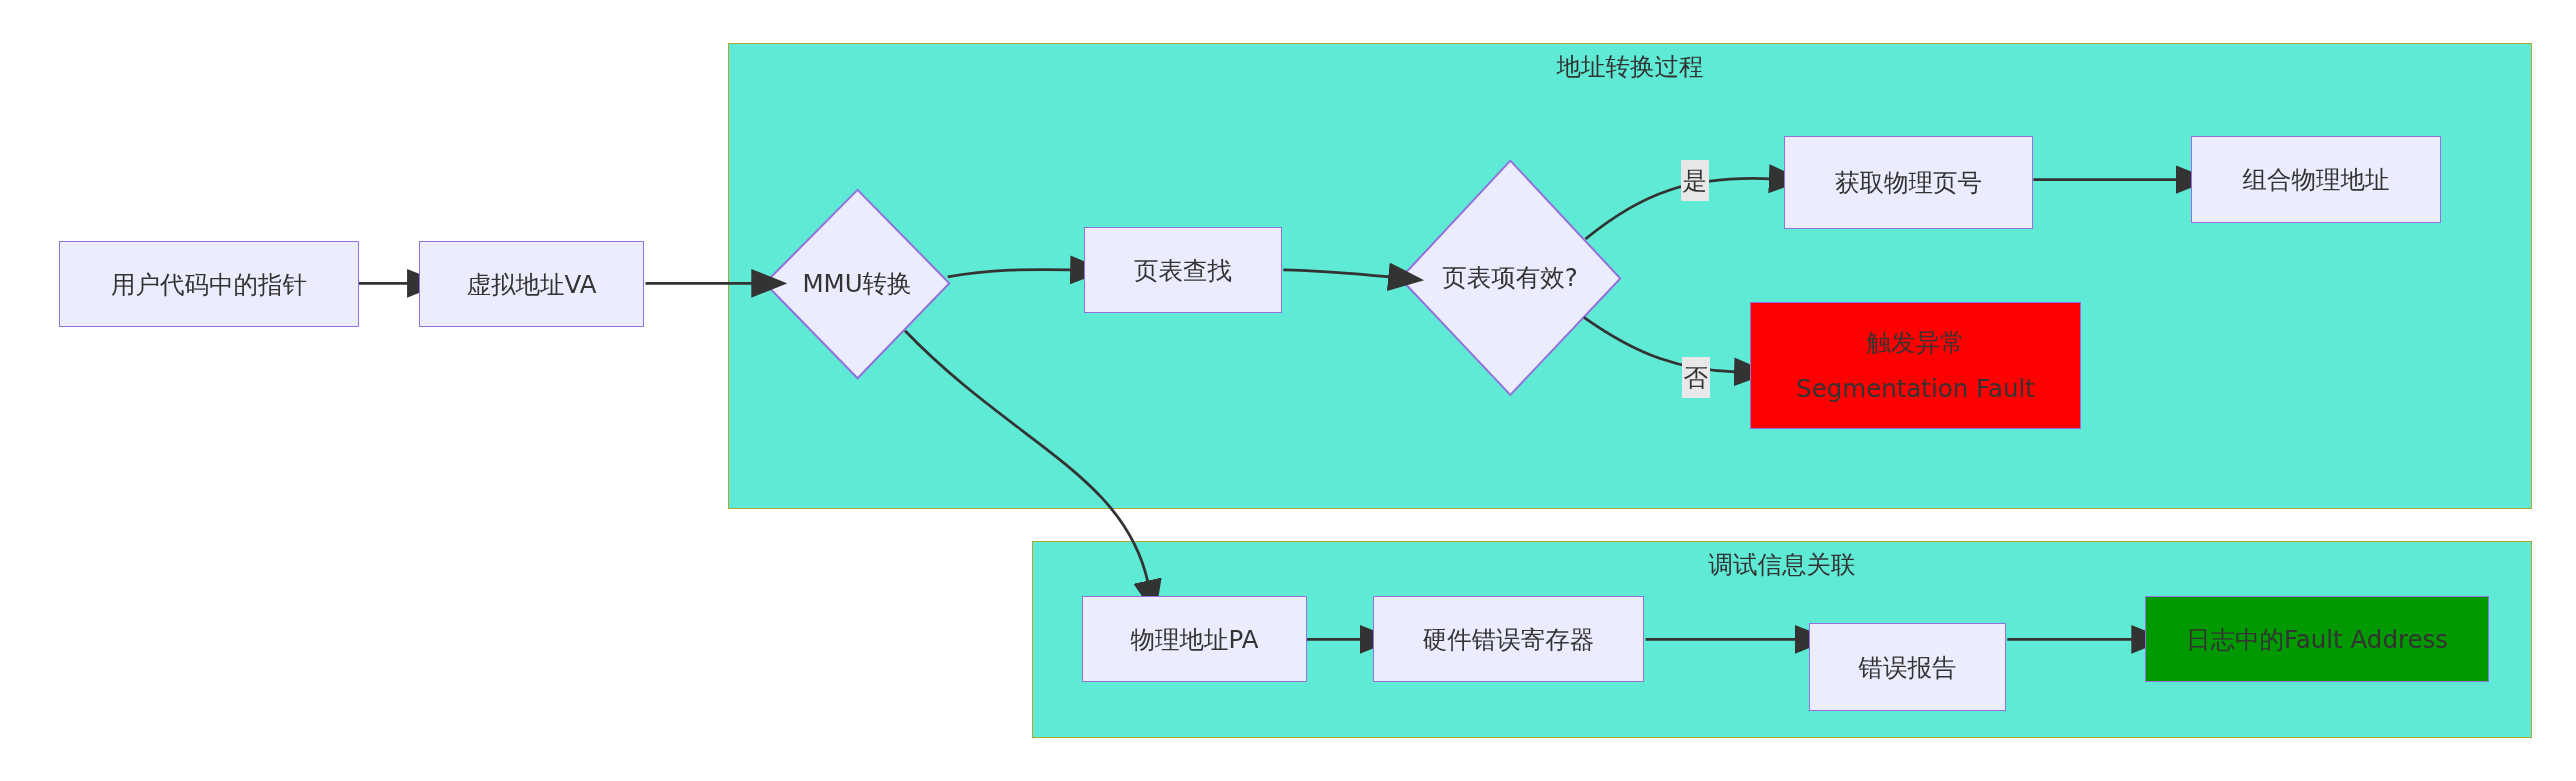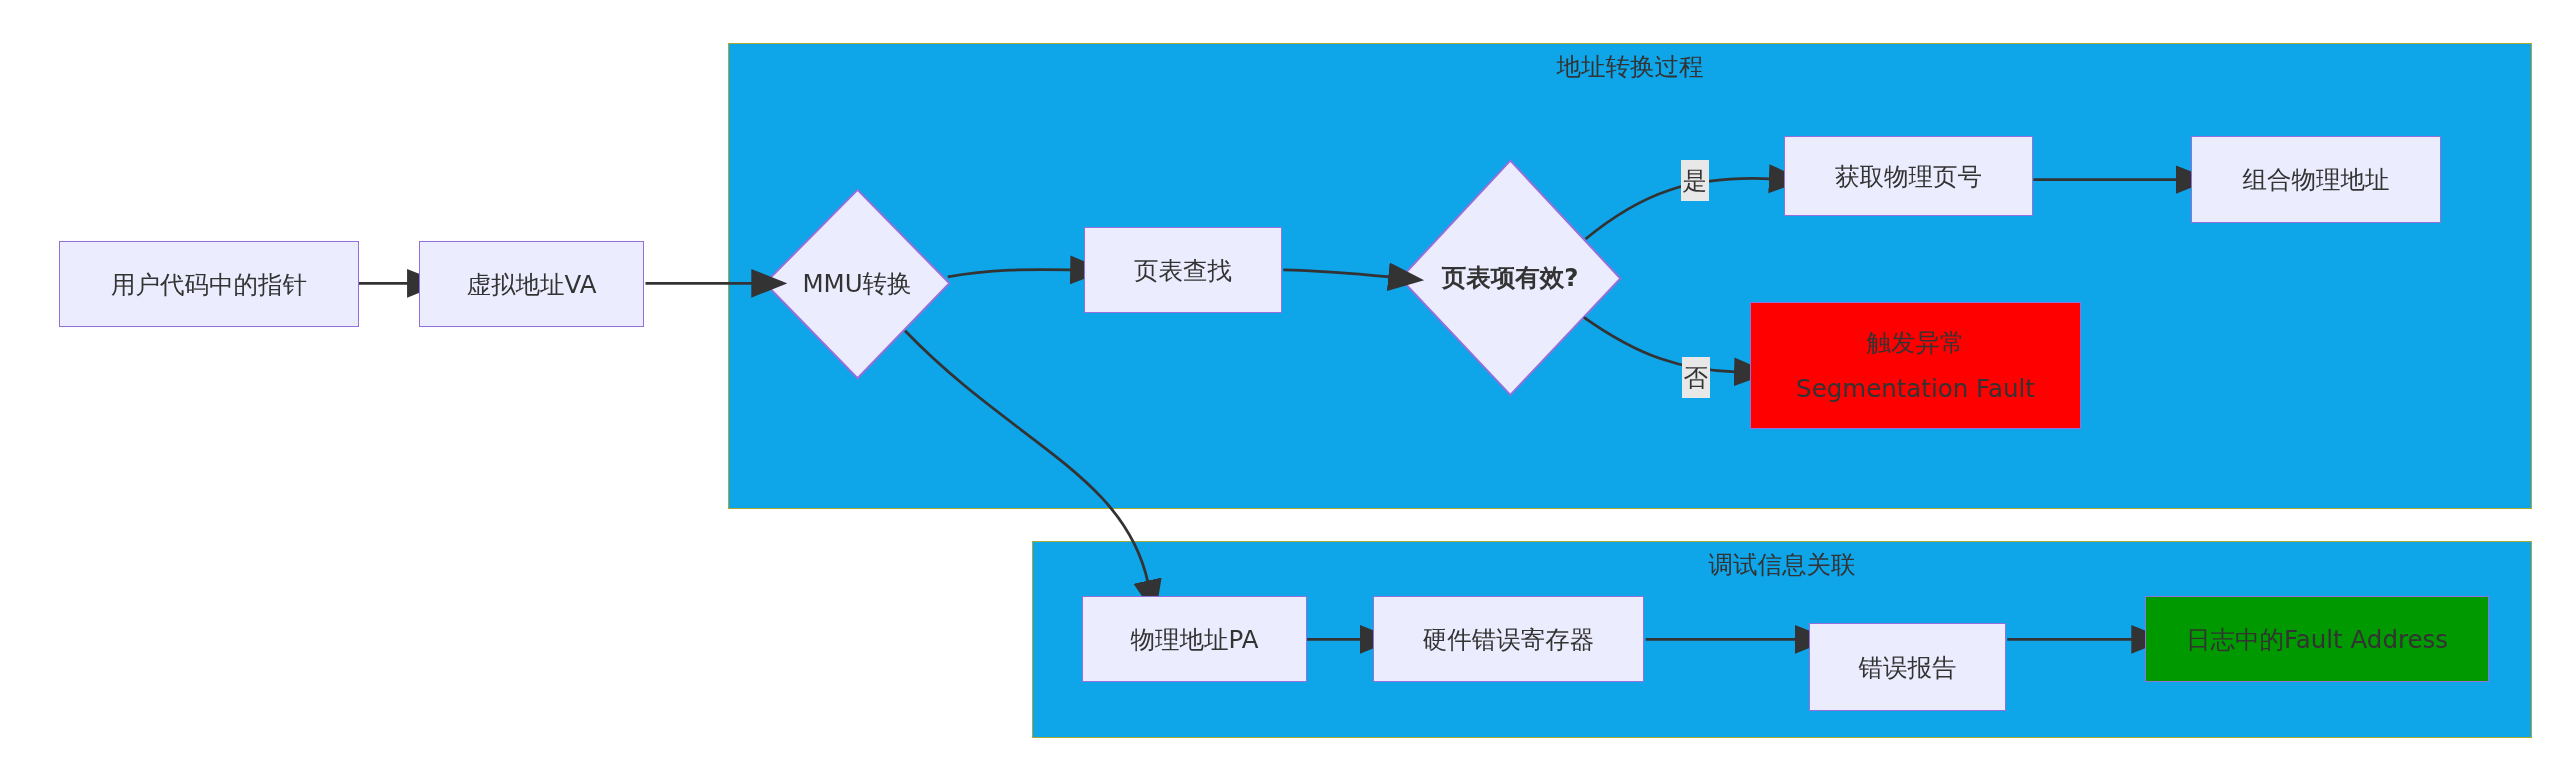--- a/index.html
+++ b/index.html
@@ -6,21 +6,21 @@
   .canvas{
     position:relative;
     width:2576px;height:781px;
     background:#ffffff;
     font-family:"DejaVu Sans","Liberation Sans",sans-serif;
     color:#333333;
     overflow:hidden;
   }
   .cluster{
     position:absolute;
-    background:#0ea5e9;
+    background:#5eead4;
     border:1.6px solid #aaaa33;
     box-sizing:border-box;
   }
   .cluster-title{
     position:absolute;
     left:0;right:0;top:6.3px;
     text-align:center;
     font-size:24.5px;
     color:#333333;
   }
@@ -97,25 +97,25 @@
   </div>
 
   <div class="diamond-label" style="left:765px;top:244px;width:184px;height:79px;">
     <span>MMU转换</span>
   </div>
 
   <div class="node" style="left:1084px;top:227px;width:198px;height:86px;">
     <span>页表查找</span>
   </div>
 
-  <div class="diamond-label" style="left:1400px;top:238px;width:220px;height:79px;font-weight:bold;">
+  <div class="diamond-label" style="left:1400px;top:238px;width:220px;height:79px;">
     <span>页表项有效?</span>
   </div>
 
-  <div class="node" style="left:1784px;top:136px;width:249px;height:80px;">
+  <div class="node" style="left:1784px;top:136px;width:249px;height:93px;">
     <span>获取物理页号</span>
   </div>
 
   <div class="node" style="left:2191px;top:136px;width:250px;height:87px;">
     <span>组合物理地址</span>
   </div>
 
   <div class="node error" style="left:1750px;top:302px;width:331px;height:127px;">
     <div>触发异常</div>
     <div>Segmentation Fault</div>

